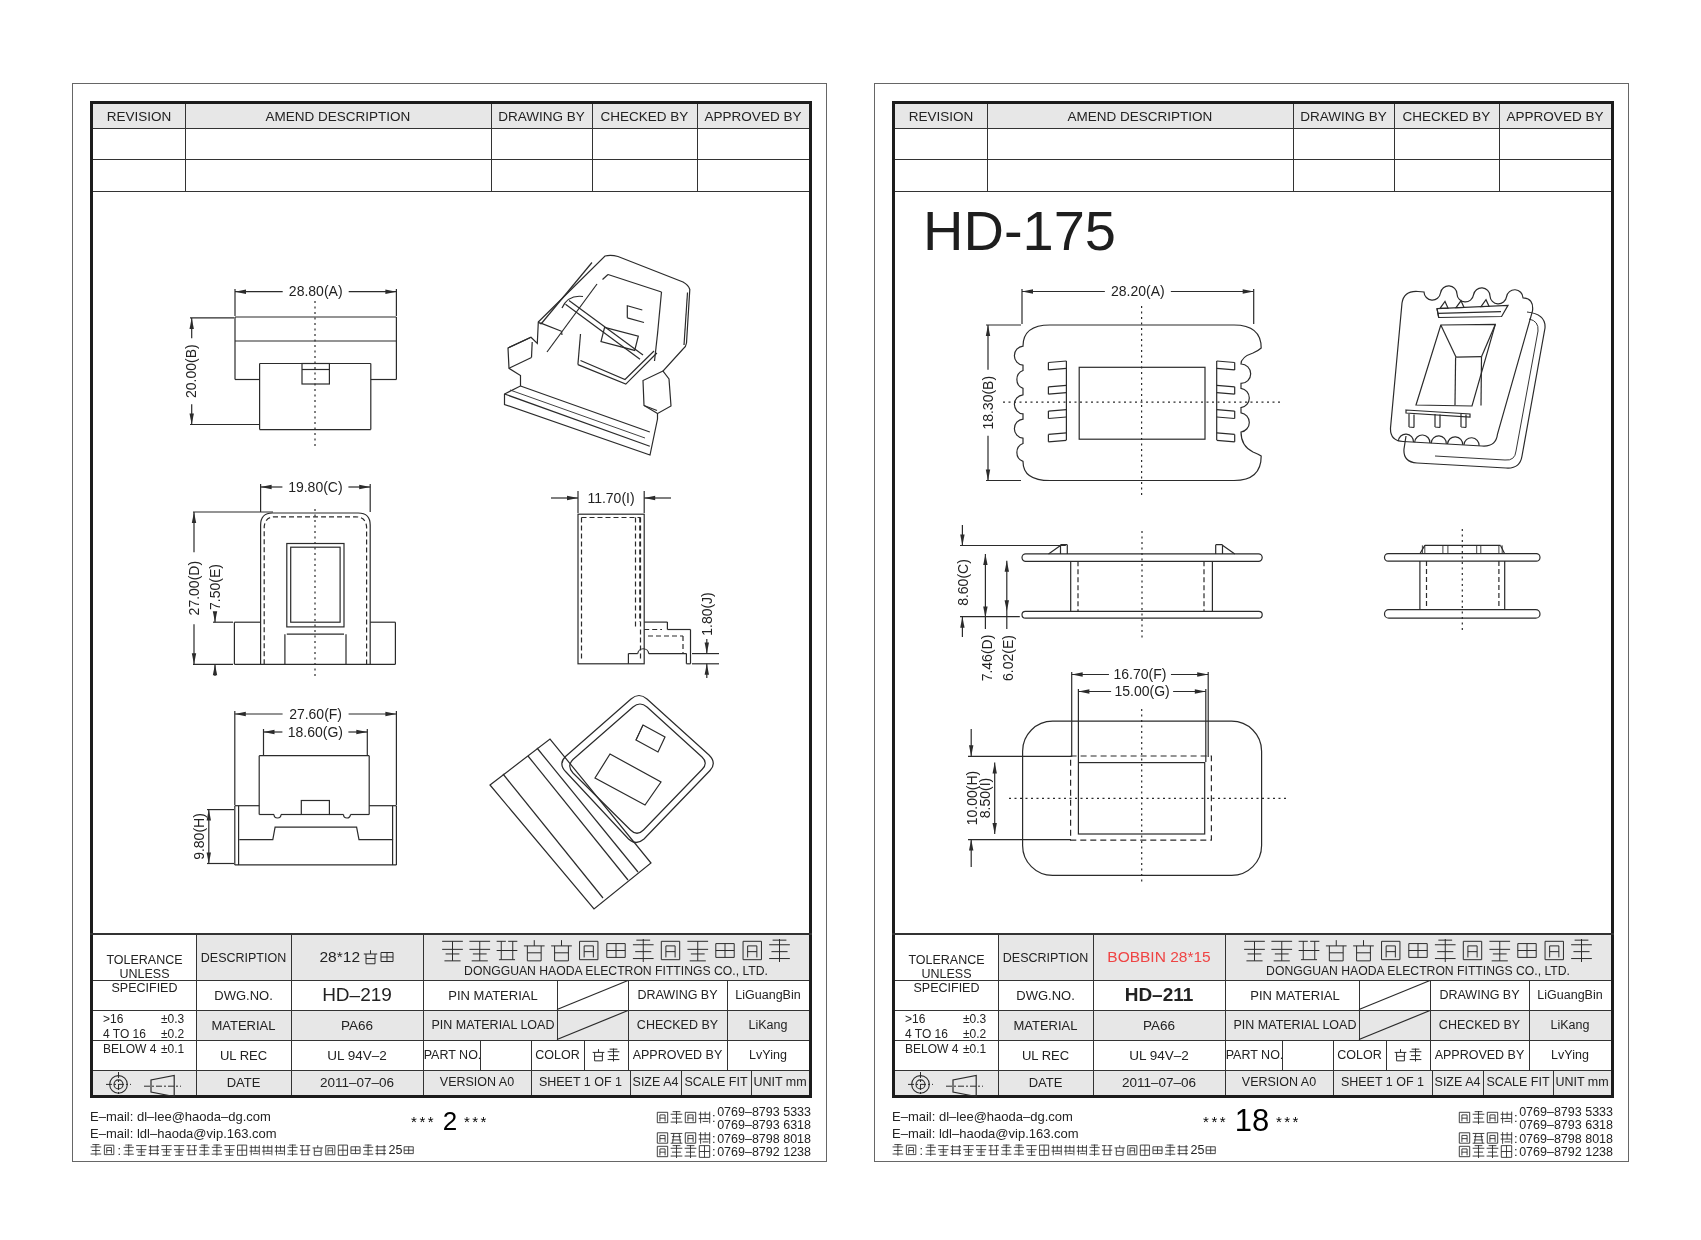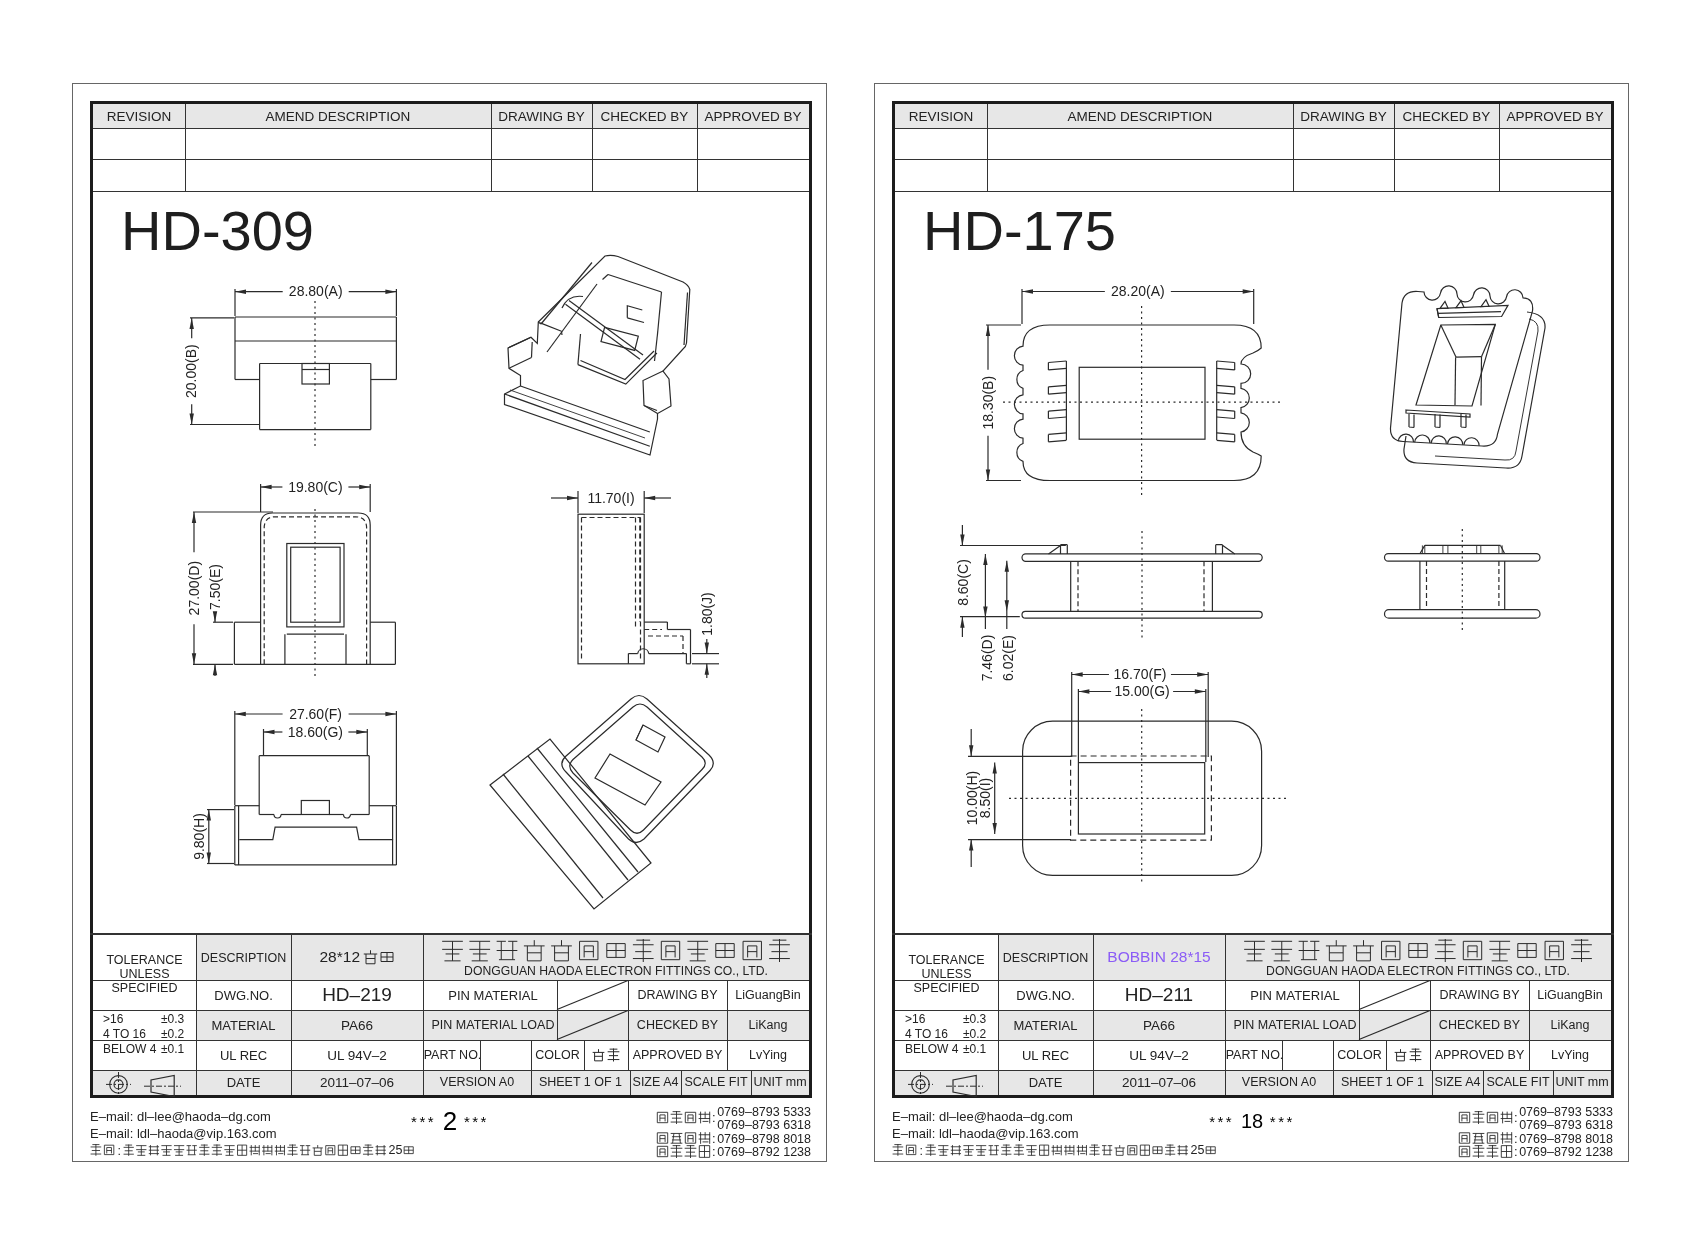--- a/index.html
+++ b/index.html
@@ -22,21 +22,20 @@
 <div class="abs" style="left:418px;top:20px;width:1px;height:87px;background:#333"></div>
 <div class="abs" style="left:519px;top:20px;width:1px;height:87px;background:#333"></div>
 <div class="abs" style="left:624px;top:20px;width:1px;height:87px;background:#333"></div>
 
 <div class="abs ct" style="left:20px;top:22px;width:92px;height:20px;font-size:13.5px;color:#222;font-weight:normal;">REVISION</div>
 <div class="abs ct" style="left:112px;top:22px;width:306px;height:20px;font-size:13.5px;color:#222;font-weight:normal;">AMEND DESCRIPTION</div>
 <div class="abs ct" style="left:418px;top:22px;width:101px;height:20px;font-size:13.5px;color:#222;font-weight:normal;">DRAWING BY</div>
 <div class="abs ct" style="left:519px;top:22px;width:105px;height:20px;font-size:13.5px;color:#222;font-weight:normal;">CHECKED BY</div>
 <div class="abs ct" style="left:624px;top:22px;width:112px;height:20px;font-size:13.5px;color:#222;font-weight:normal;">APPROVED BY</div>
 
-<div class="abs" style="left:48px;top:114px;font-size:56px;color:#1e1e1e;">HD-309</div>
 
 <div class="abs" style="left:20px;top:851px;width:716px;height:45px;background:#e7e7e7"></div>
 <div class="abs" style="left:20px;top:926px;width:716px;height:30px;background:#e7e7e7"></div>
 <div class="abs" style="left:20px;top:986px;width:716px;height:25px;background:#e7e7e7"></div>
 <div class="abs" style="left:20px;top:851px;width:103px;height:135px;background:#fff"></div>
 <div class="abs" style="left:17px;top:849px;width:722px;height:2px;background:#333"></div>
 <div class="abs" style="left:20px;top:896px;width:716px;height:1px;background:#333"></div>
 <div class="abs" style="left:20px;top:926px;width:716px;height:1px;background:#333"></div>
 <div class="abs" style="left:20px;top:956px;width:716px;height:1px;background:#333"></div>
 <div class="abs" style="left:20px;top:986px;width:716px;height:1px;background:#333"></div>
@@ -654,22 +653,22 @@
 <div class="abs" style="left:458px;top:986px;width:1px;height:25px;background:#333"></div>
 <div class="abs" style="left:557px;top:986px;width:1px;height:25px;background:#333"></div>
 <div class="abs" style="left:608px;top:986px;width:1px;height:25px;background:#333"></div>
 <div class="abs" style="left:678px;top:986px;width:1px;height:25px;background:#333"></div>
 
 <div class="abs ct" style="left:123px;top:864px;width:95px;height:20px;font-size:12.5px;color:#222;font-weight:normal;">DESCRIPTION</div>
 <div class="abs ct" style="left:123px;top:901px;width:95px;height:20px;font-size:13px;color:#222;font-weight:normal;">DWG.NO.</div>
 <div class="abs ct" style="left:123px;top:931px;width:95px;height:20px;font-size:13px;color:#222;font-weight:normal;">MATERIAL</div>
 <div class="abs ct" style="left:123px;top:961px;width:95px;height:20px;font-size:13px;color:#222;font-weight:normal;">UL REC</div>
 <div class="abs ct" style="left:123px;top:988px;width:95px;height:20px;font-size:13px;color:#222;font-weight:normal;">DATE</div>
-<div class="abs ct" style="left:218px;top:863px;width:132px;height:20px;font-size:15.5px;color:#8b5cf6;font-weight:normal;">BOBBIN 28*15</div>
-<div class="abs ct" style="left:218px;top:901px;width:132px;height:20px;font-size:19px;color:#222;font-weight:normal;">HD–211</div>
+<div class="abs ct" style="left:218px;top:863px;width:132px;height:20px;font-size:15.5px;color:#ef4444;font-weight:normal;">BOBBIN 28*15</div>
+<div class="abs ct" style="left:218px;top:901px;width:132px;height:20px;font-size:19px;color:#222;font-weight:bold;">HD–211</div>
 <div class="abs ct" style="left:218px;top:931px;width:132px;height:20px;font-size:13.5px;color:#222;font-weight:normal;">PA66</div>
 <div class="abs ct" style="left:218px;top:961px;width:132px;height:20px;font-size:13.5px;color:#222;font-weight:normal;">UL 94V–2</div>
 <div class="abs ct" style="left:218px;top:988px;width:132px;height:20px;font-size:13.5px;color:#222;font-weight:normal;">2011–07–06</div>
 <div class="abs ct" style="left:356px;top:901px;width:128px;height:20px;font-size:13px;color:#222;font-weight:normal;">PIN MATERIAL</div>
 <div class="abs" style="left:356px;top:901px;font-size:13px;color:#222"></div>
 <div class="abs ct" style="left:350px;top:931px;width:140px;height:20px;font-size:12.5px;color:#222;font-weight:normal;">PIN MATERIAL LOAD</div>
 <div class="abs ct" style="left:352px;top:961px;width:55px;height:20px;font-size:12.5px;color:#222;font-weight:normal;">PART NO.</div>
 <div class="abs ct" style="left:458px;top:961px;width:53px;height:20px;font-size:12.5px;color:#222;font-weight:normal;">COLOR</div>
 <div class="abs ct" style="left:555px;top:901px;width:99px;height:20px;font-size:12.5px;color:#222;font-weight:normal;">DRAWING BY</div>
 <div class="abs ct" style="left:555px;top:931px;width:99px;height:20px;font-size:12.5px;color:#222;font-weight:normal;">CHECKED BY</div>
@@ -1142,15 +1141,15 @@
       <circle cx="45.5" cy="1000.4" r="8.8" fill="none" stroke="#2b2b2b" stroke-width="1.1"></circle>
       <circle cx="45.5" cy="1000.4" r="4.5" fill="none" stroke="#2b2b2b" stroke-width="1.1"></circle>
       <line x1="33" y1="1000.4" x2="58" y2="1000.4" stroke="#2b2b2b" stroke-width="1" stroke-dasharray="6,2,2,2"></line>
       <line x1="45.5" y1="988" x2="45.5" y2="1013" stroke="#2b2b2b" stroke-width="1" stroke-dasharray="6,2,2,2"></line>
       <path d="M78,996 L78,1008 L101.2,1012.5 L101.2,991.5 Z" stroke="#2b2b2b" stroke-width="1.2" fill="none"></path>
       <line x1="71" y1="1002.2" x2="108" y2="1002.2" stroke="#2b2b2b" stroke-width="1" stroke-dasharray="6,2,2,2"></line>
     </svg>
 
 <div class="abs ct" style="left:307px;top:1022px;width:140px;height:30px;font-size:15px;letter-spacing:2.5px">
       <span>***&nbsp;</span>
-      <span style="font-size:20px;letter-spacing:0">18</span>
+      <span style="font-size:31px;letter-spacing:0">18</span>
       <span>&nbsp;***</span>
     </div>
 </div>
 </body></html>

